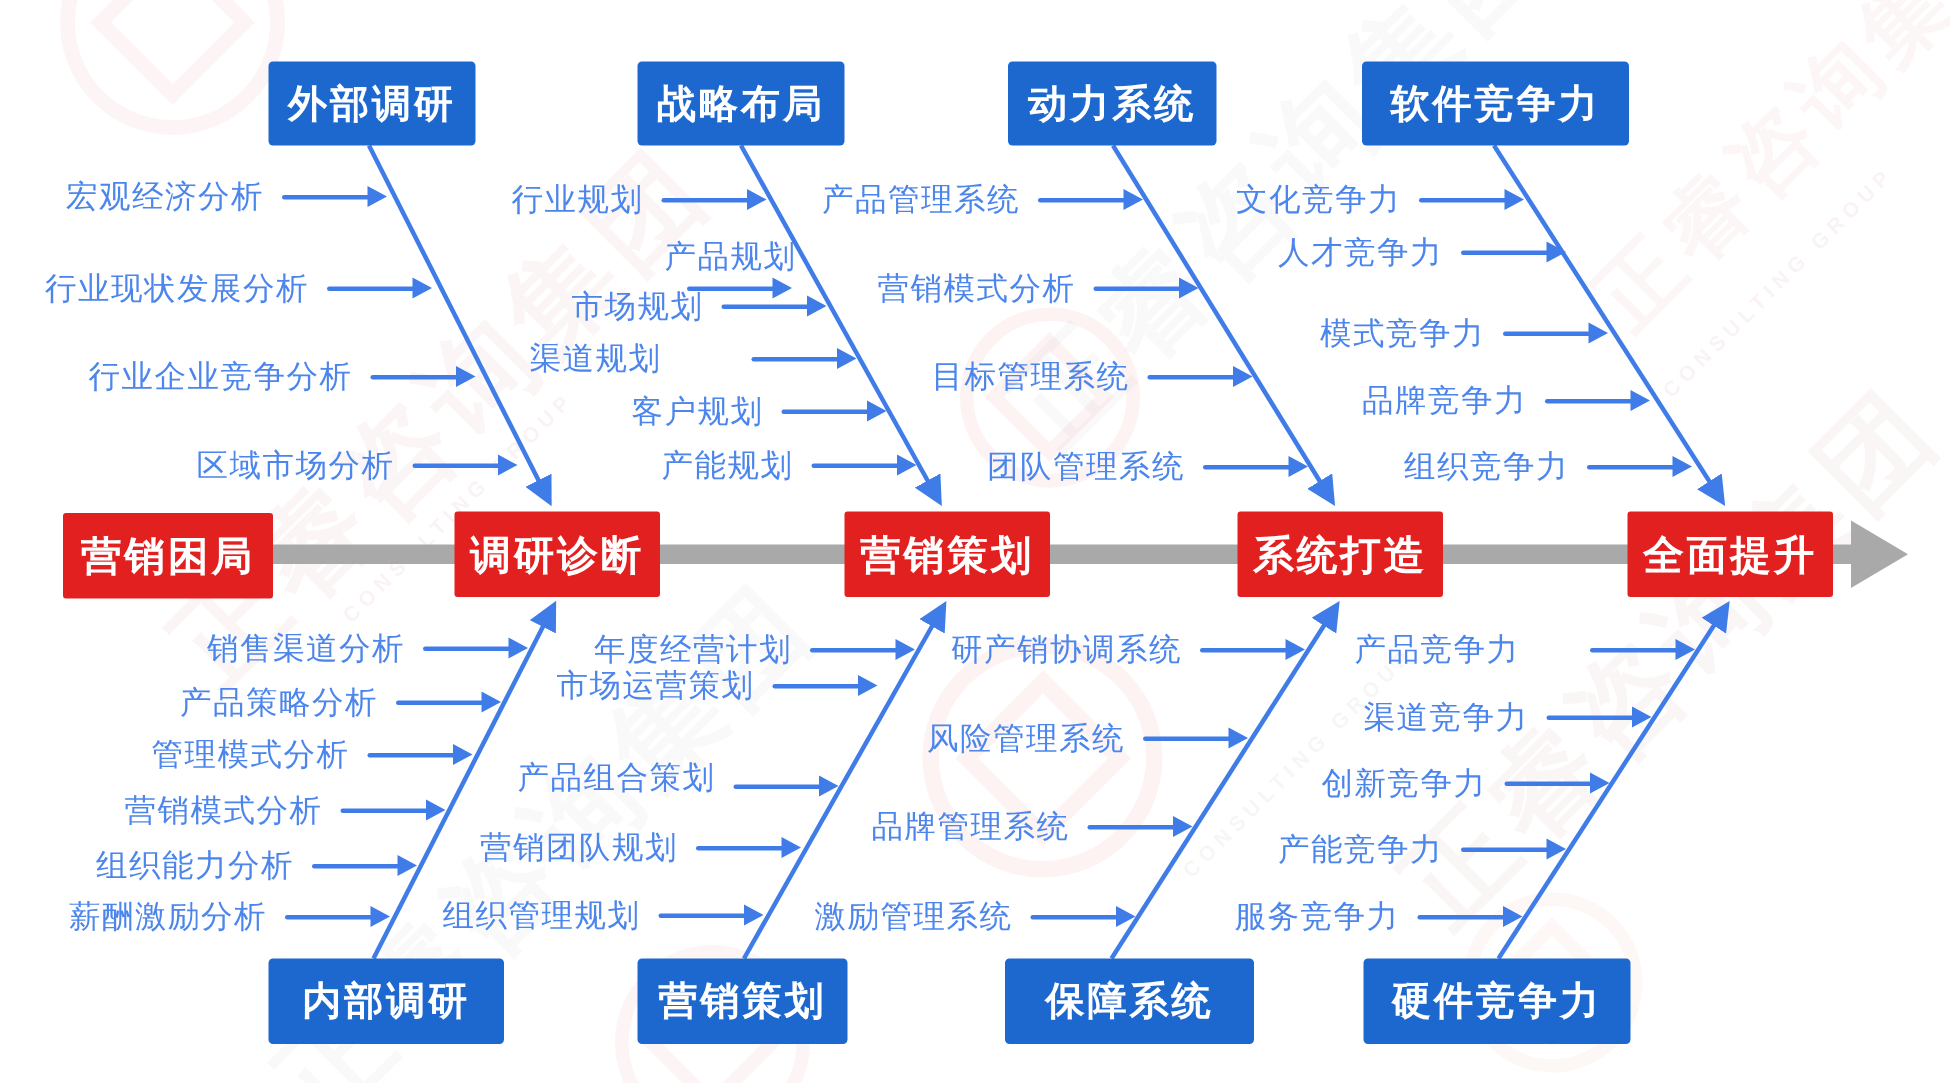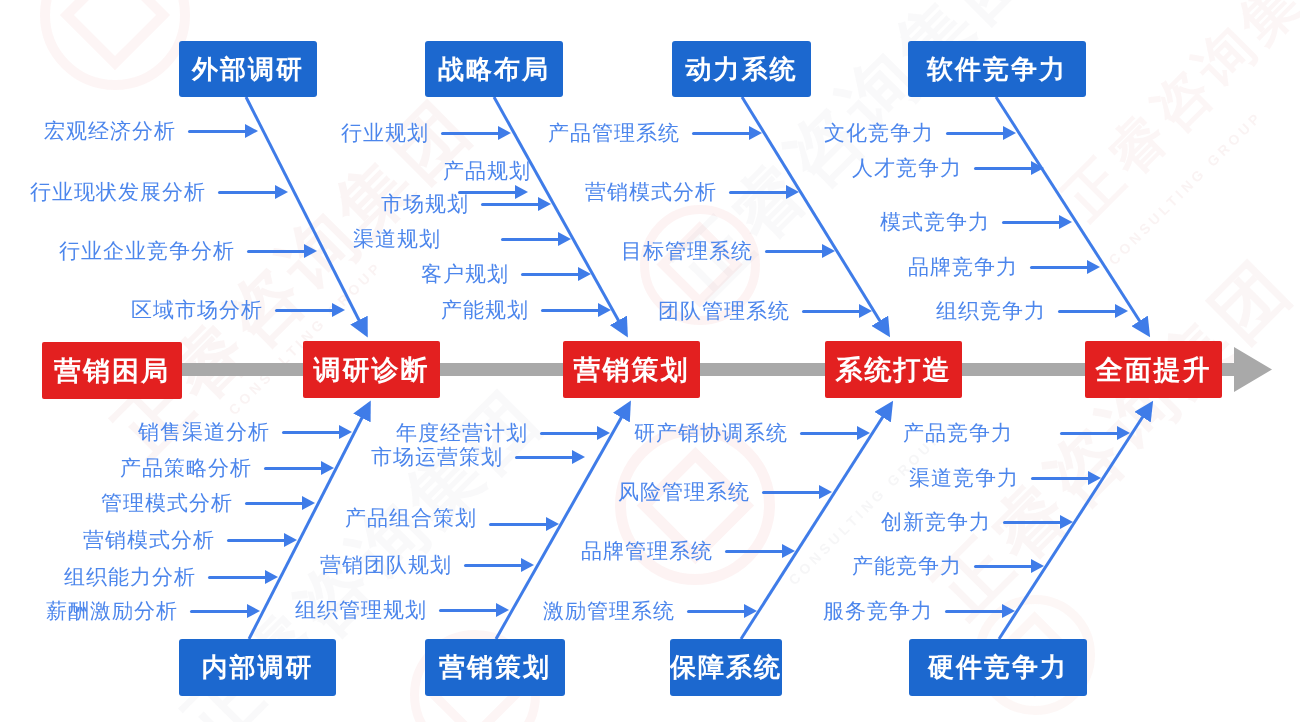--- a/index.html
+++ b/index.html
@@ -119,21 +119,21 @@
   <div class="stage" style="left:825px; top:341px; width:137px;">系统打造</div>
   <div class="stage" style="left:1085px; top:341px; width:137px;">全面提升</div>
 
   <div class="bbox top" style="left:179px; width:138px;">外部调研</div>
   <div class="bbox top" style="left:425px; width:138px;">战略布局</div>
   <div class="bbox top" style="left:672px; width:139px;">动力系统</div>
   <div class="bbox top" style="left:908px; width:178px;">软件竞争力</div>
 
   <div class="bbox bot" style="left:179px; width:157px;">内部调研</div>
   <div class="bbox bot" style="left:425px; width:140px;">营销策划</div>
-  <div class="bbox bot" style="left:670px; width:112px;">保障系统</div>
+  <div class="bbox bot" style="left:670px; width:166px;">保障系统</div>
   <div class="bbox bot" style="left:909px; width:178px;">硬件竞争力</div>
 
   <div class="lbl" style="right:1042px; top:120px;">
       <span class="t">宏观经济分析</span>
       <span class="ar"></span>
     </div>
   <div class="lbl" style="right:1012px; top:181px;">
       <span class="t">行业现状发展分析</span>
       <span class="ar"></span>
     </div>

